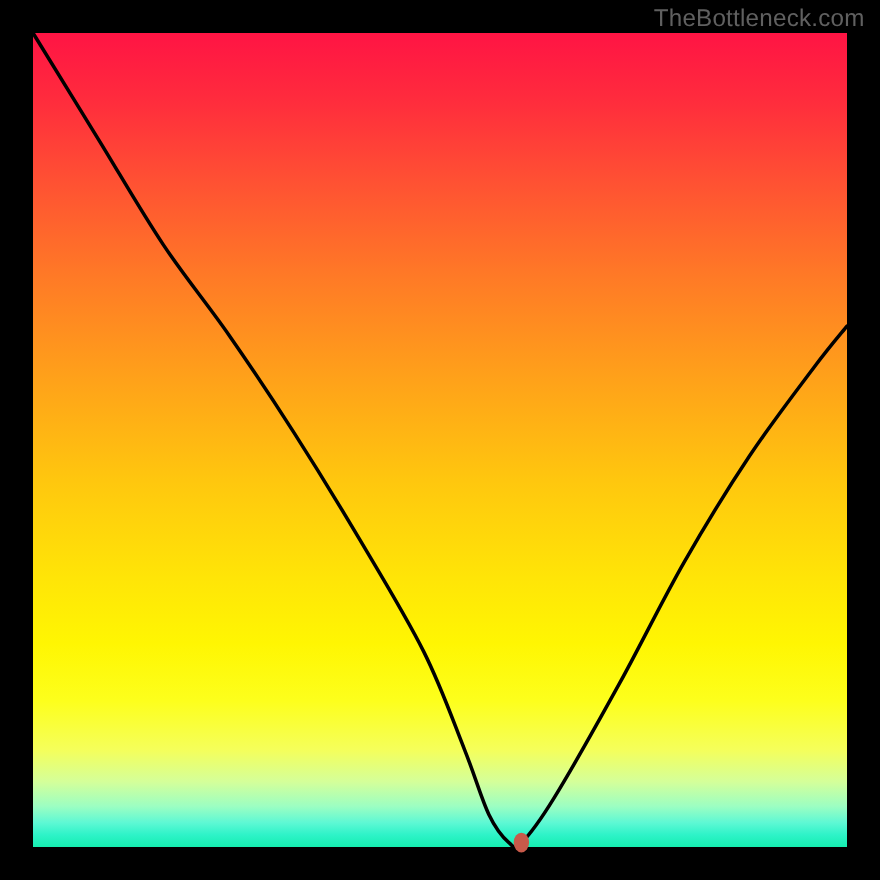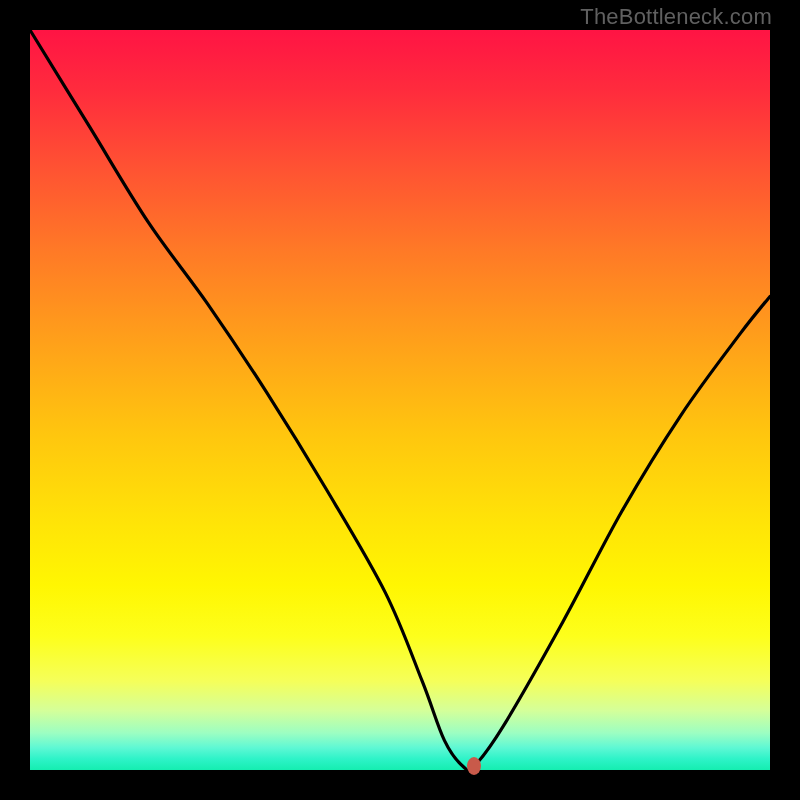--- a/index.html
+++ b/index.html
@@ -6,21 +6,21 @@
   html, body { width: 800px; height: 800px; overflow: hidden; background: #000; }
   .frame {
     width: 800px;
     height: 800px;
     background: #000;
     position: relative;
   }
   .watermark {
     position: absolute;
     top: 4px;
-    right: 28px;
+    right: 14px;
     color: #606060;
     font-family: Arial, Helvetica, sans-serif;
     font-size: 22px;
     font-weight: 400;
     z-index: 5;
     letter-spacing: 0.2px;
     text-align: center;
   }
   .plot-area {
     position: absolute;

